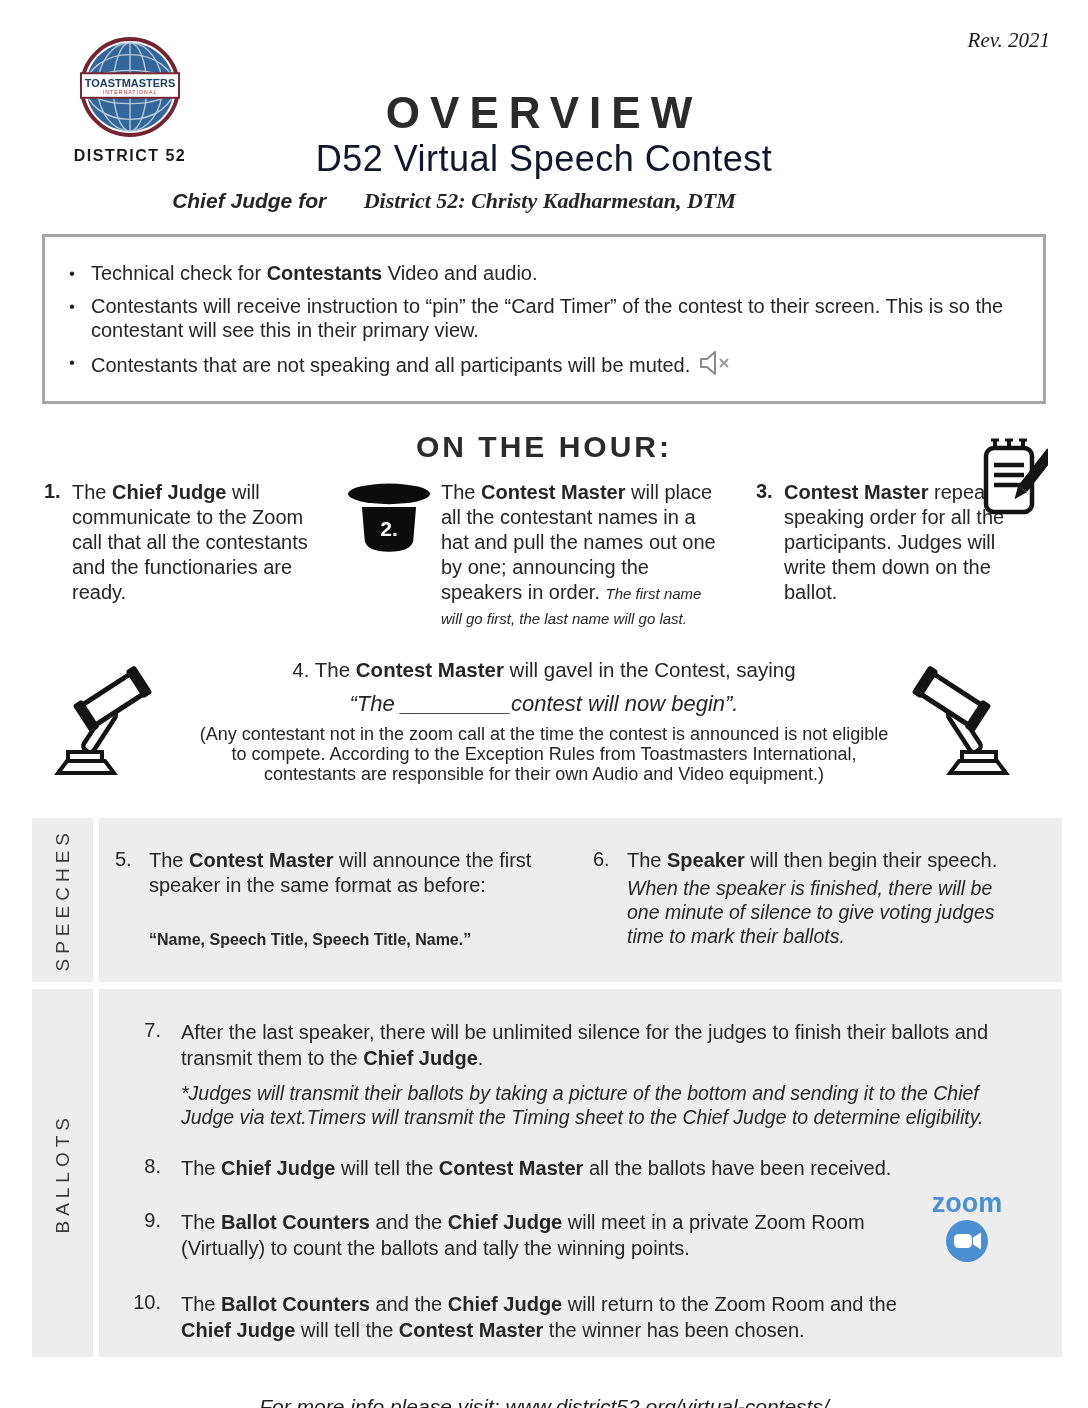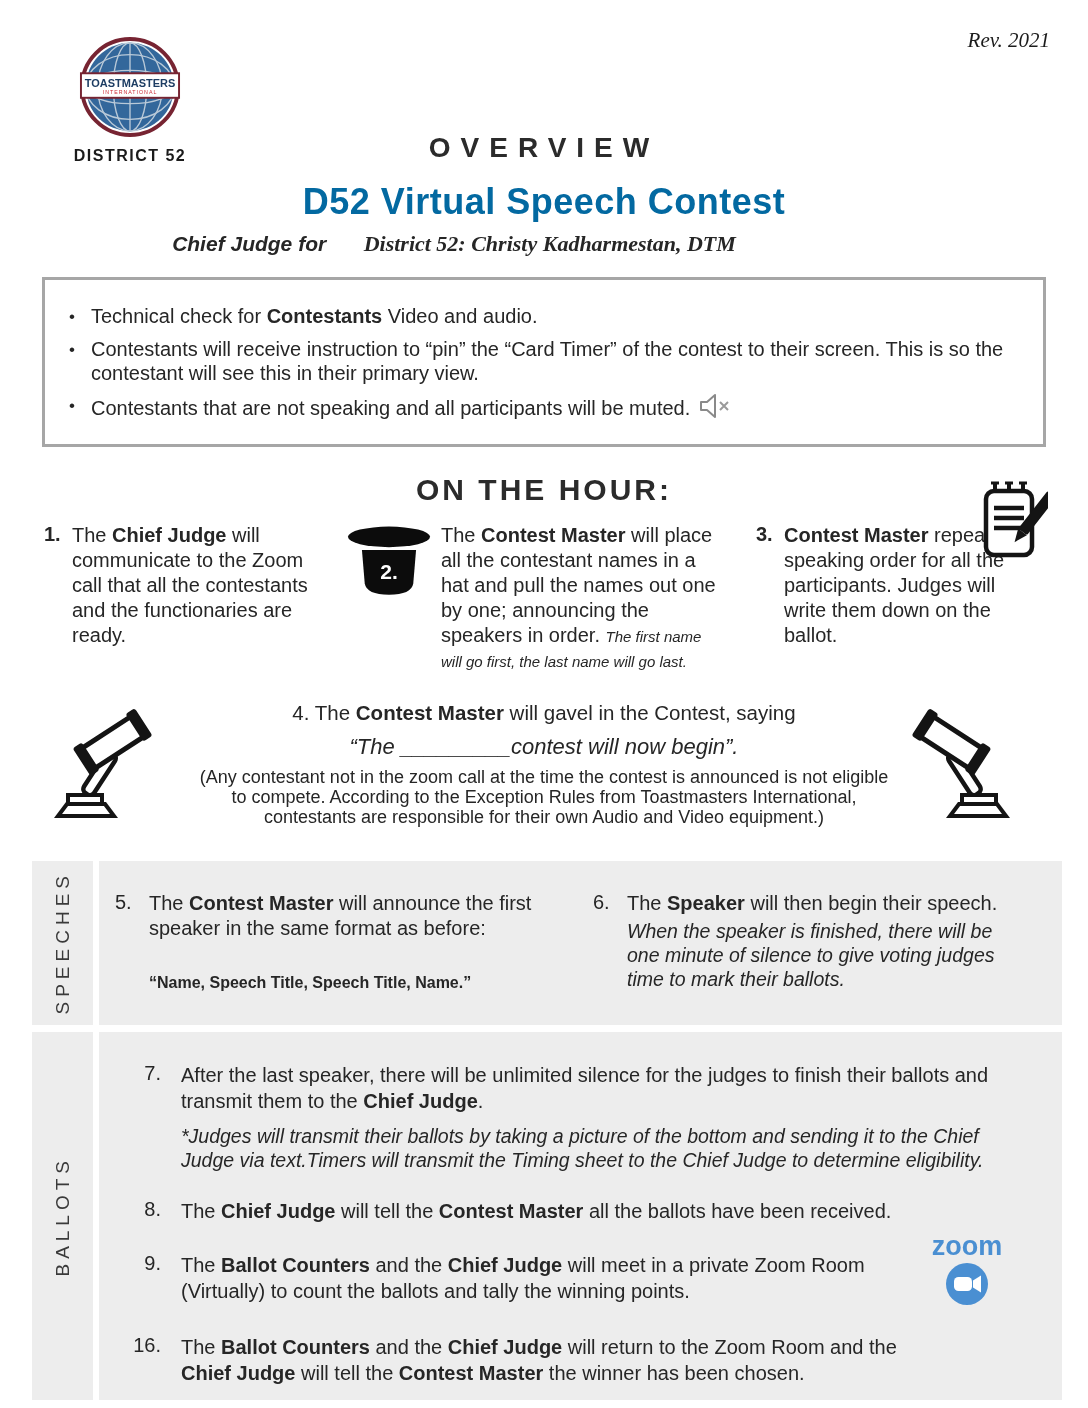--- a/index.html
+++ b/index.html
@@ -9,22 +9,22 @@
     font-family:"Liberation Sans","DejaVu Sans",sans-serif;
   }
   b{font-weight:bold;}
 
   
   .rev{position:absolute;top:28px;right:38px;font-family:"Liberation Serif","DejaVu Serif",serif;
        font-style:italic;font-size:21px;color:#1c1c1c;}
   .logo-block{position:absolute;top:36px;left:44px;width:172px;text-align:center;}
   .district{margin-top:5px;font-size:16px;font-weight:bold;letter-spacing:1.5px;color:#1b1b1b;}
   .title-block{padding-top:92px;text-align:center;}
-  .title1{font-size:28px;font-weight:bold;letter-spacing:10px;color:#2b2b2b;line-height:42px;margin-top:35px;}
-  .title2{font-size:36px;font-weight:bold;letter-spacing:0.5px;color:#0369a1;line-height:42px;margin-top:12px;}
+  .title1{font-size:44px;font-weight:bold;letter-spacing:10px;color:#2b2b2b;line-height:42px;}
+  .title2{font-size:36px;font-weight:normal;letter-spacing:0.5px;color:#0f172a;line-height:42px;margin-top:4px;}
   .subtitle{margin-top:8px;text-align:center;transform:translateX(-90px);font-size:21px;}
   .subtitle .lead{font-weight:bold;font-style:italic;}
   .subtitle .rest{font-family:"Liberation Serif","DejaVu Serif",serif;font-weight:bold;font-style:italic;font-size:22px;margin-left:32px;}
 
   
   .precheck-box{width:1004px;box-sizing:border-box;margin:20px auto 0;border:3px solid #a6a6a6;
     display:flex;align-items:center;gap:24px;padding:16px 24px;min-height:156px;}
   .pc-left{width:198px;flex-shrink:0;text-align:center;}
   .pc-time{font-size:36px;font-weight:bold;letter-spacing:2px;color:#2b2b2b;}
   .pc-when{font-size:17px;font-weight:bold;letter-spacing:2px;margin-top:7px;line-height:25px;color:#2b2b2b;}
@@ -259,21 +259,21 @@
         <span class="b-num">8.</span>
         <p class="b-text">The <b>Chief Judge</b> will tell the <b>Contest Master</b> all the ballots have been received.</p>
       </div>
 
       <div class="b-row b9">
         <span class="b-num">9.</span>
         <p class="b-text">The <b>Ballot Counters</b> and the <b>Chief Judge</b> will meet in a private Zoom Room (Virtually) to count the ballots and tally the winning points.</p>
       </div>
 
       <div class="b-row b10">
-        <span class="b-num">16.</span>
+        <span class="b-num">10.</span>
         <p class="b-text">The <b>Ballot Counters</b> and the <b>Chief Judge</b> will return to the Zoom Room and the <b>Chief Judge</b> will tell the <b>Contest Master</b> the winner has been chosen.</p>
       </div>
 
       <div class="zoom-logo">
         <div class="zoom-word">zoom</div>
         <svg class="zoom-cam" width="46" height="46" viewBox="0 0 46 46">
           <circle class="zoomfill" cx="23" cy="23" r="21"></circle>
           <rect x="10" y="16" width="18" height="14" rx="4.5" fill="#ffffff"></rect>
           <path d="M29 19.5 L37 14.5 V31.5 L29 26.5 Z" fill="#ffffff"></path>
         </svg>

